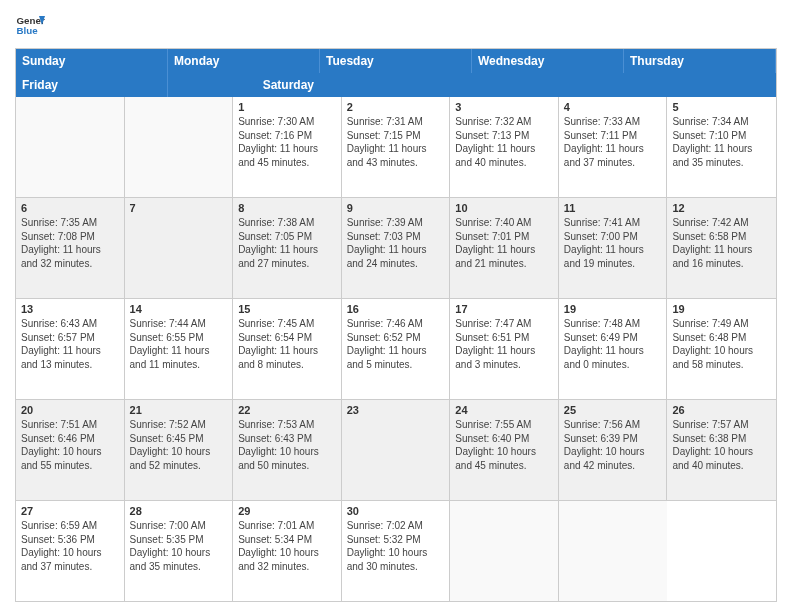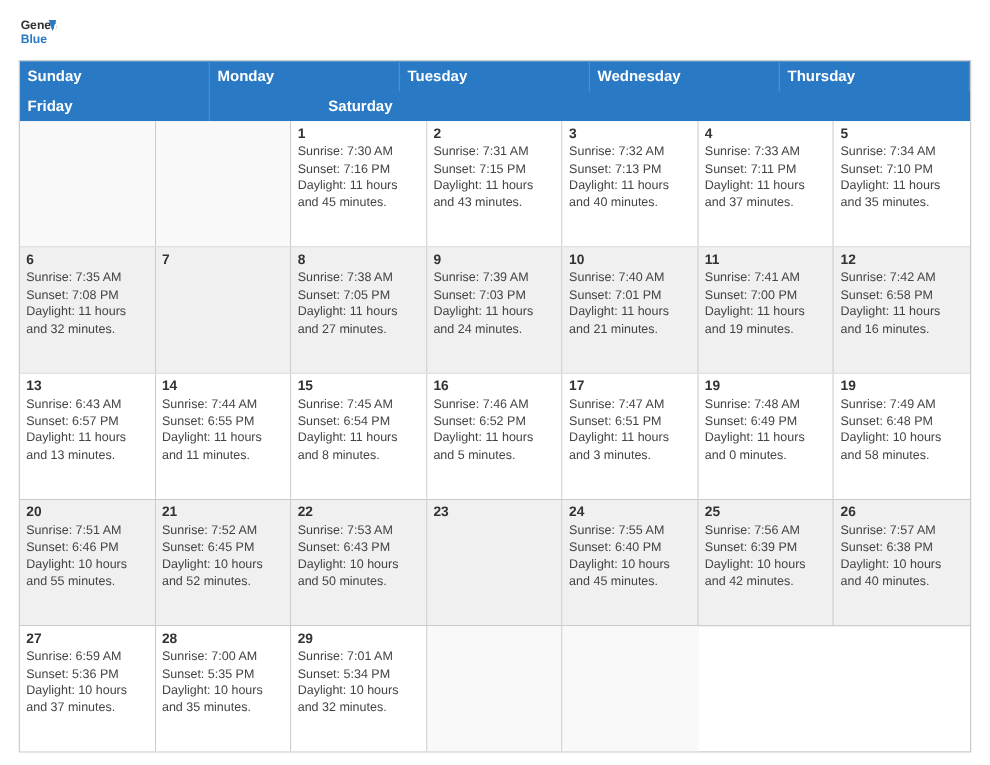--- a/index.html
+++ b/index.html
@@ -326,18 +326,25 @@
 Daylight: 10 hours
 and 35 minutes.</div>
           </div>
           <div class="cal-cell">
             <div class="day-num">29</div>
             <div class="cell-info">Sunrise: 7:01 AM
 Sunset: 5:34 PM
 Daylight: 10 hours
 and 32 minutes.</div>
           </div>
+          <div class="cal-cell">
+            <div class="day-num">30</div>
+            <div class="cell-info">Sunrise: 7:02 AM
+Sunset: 5:32 PM
+Daylight: 10 hours
+and 30 minutes.</div>
+          </div>
           <div class="cal-cell empty"></div>
           <div class="cal-cell empty"></div>
         </div>
       </div>
   </div>
 </div>
 
 </body></html>

